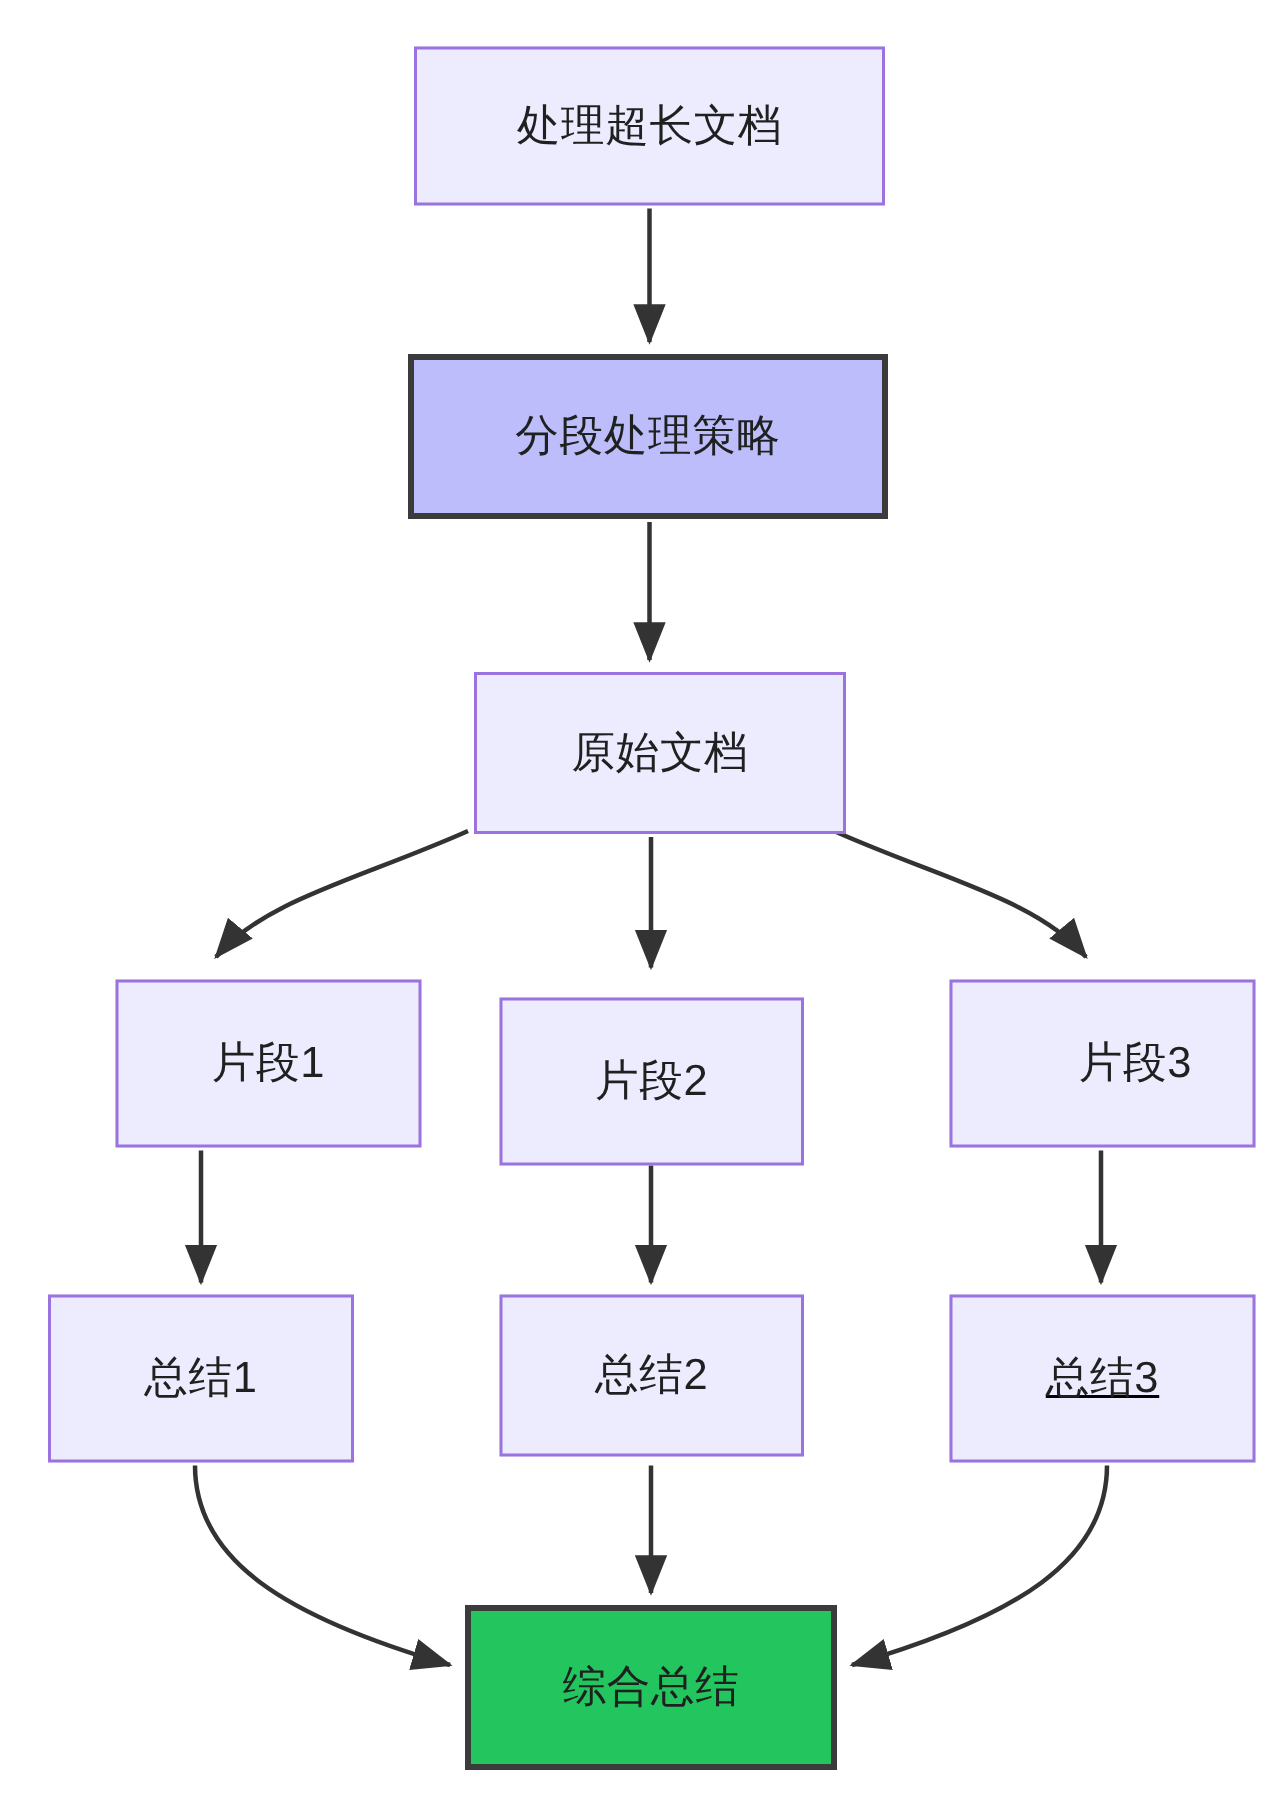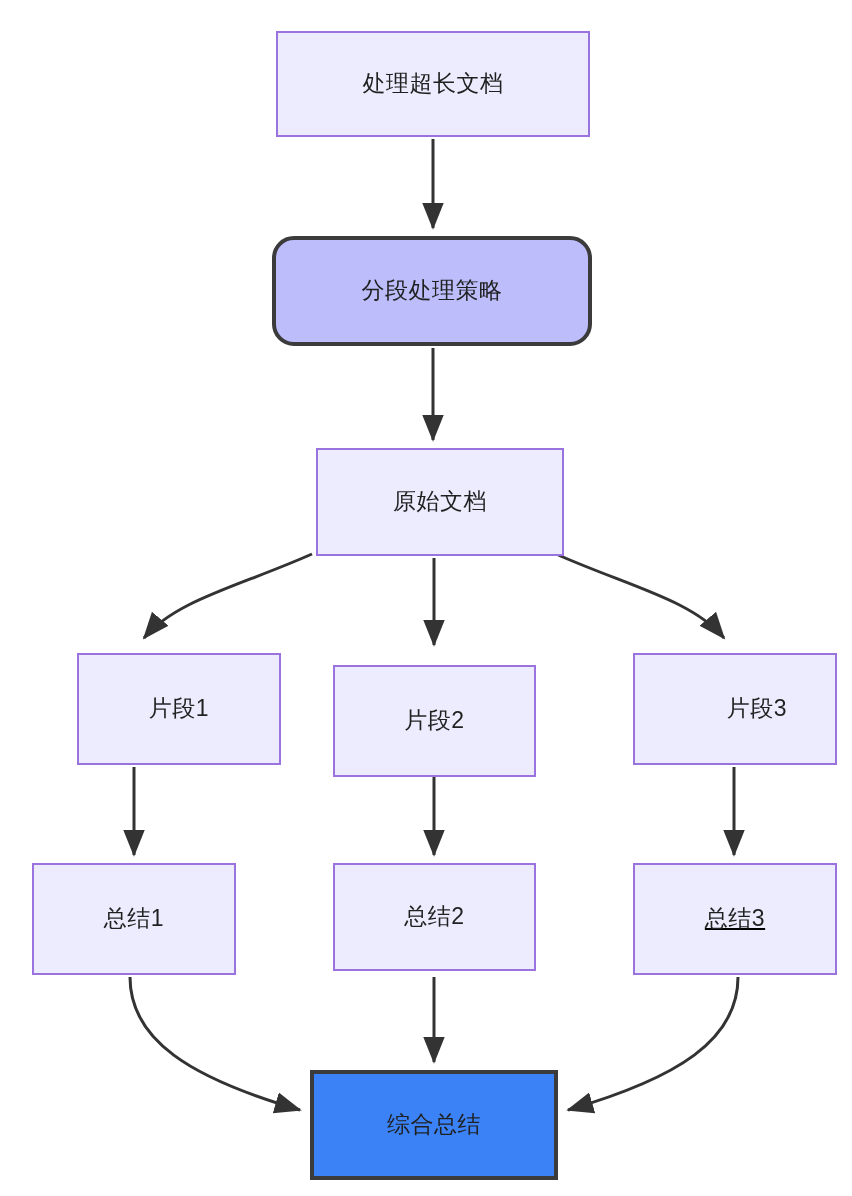--- a/index.html
+++ b/index.html
@@ -29,36 +29,36 @@
   .node {
     position: absolute;
     box-sizing: border-box;
     display: flex;
     align-items: center;
     justify-content: center;
     text-align: center;
     z-index: 2;
   }
   .node-label {
-    font-size: 23px;
+    font-size: 29px;
     line-height: 1.2;
     color: #1f2020;
     letter-spacing: 0.5px;
     white-space: nowrap;
   }
   .node.default {
     background: #ececfe;
     border: 2.5px solid #9a73de;
   }
   .node.highlight {
     background: #bcbdfa;
     border: 4px solid #3b3b3b;
   }
   .node.result {
-    background: #3b82f6;
+    background: #22c55e;
     border: 4px solid #3b3b3b;
   }
 </style>
 </head>
 <body>
 
 <div id="flowchart">
 
   <svg id="edge-layer" viewBox="0 0 852 1196" xmlns="http://www.w3.org/2000/svg">
     <defs>
@@ -78,21 +78,21 @@
         <path d="M 130 977 C 130 1040 190 1078 300 1110" fill="none" stroke="#333333" stroke-width="3" marker-end="url(#arrowhead)"></path>
         <path d="M 434 977 L 434 1062" fill="none" stroke="#333333" stroke-width="3" marker-end="url(#arrowhead)"></path>
         <path d="M 738 977 C 738 1040 678 1078 568 1110" fill="none" stroke="#333333" stroke-width="3" marker-end="url(#arrowhead)"></path>
       </g>
   </svg>
 
   <div id="nodes">
       <div class="node default" style="left: 276px; top: 31px; width: 314px; height: 106px;">
         <span class="node-label">处理超长文档</span>
       </div>
-      <div class="node highlight" style="left: 272px; top: 236px; width: 320px; height: 110px; border-radius: 22px;">
+      <div class="node highlight" style="left: 272px; top: 236px; width: 320px; height: 110px;">
         <span class="node-label">分段处理策略</span>
       </div>
       <div class="node default" style="left: 316px; top: 448px; width: 248px; height: 108px;">
         <span class="node-label">原始文档</span>
       </div>
       <div class="node default" style="left: 32px; top: 653px; width: 204px; height: 112px; margin-left: 45px;">
         <span class="node-label">片段1</span>
       </div>
       <div class="node default" style="left: 333px; top: 653px; width: 203px; height: 112px; margin-top: 12px;">
         <span class="node-label">片段2</span>

